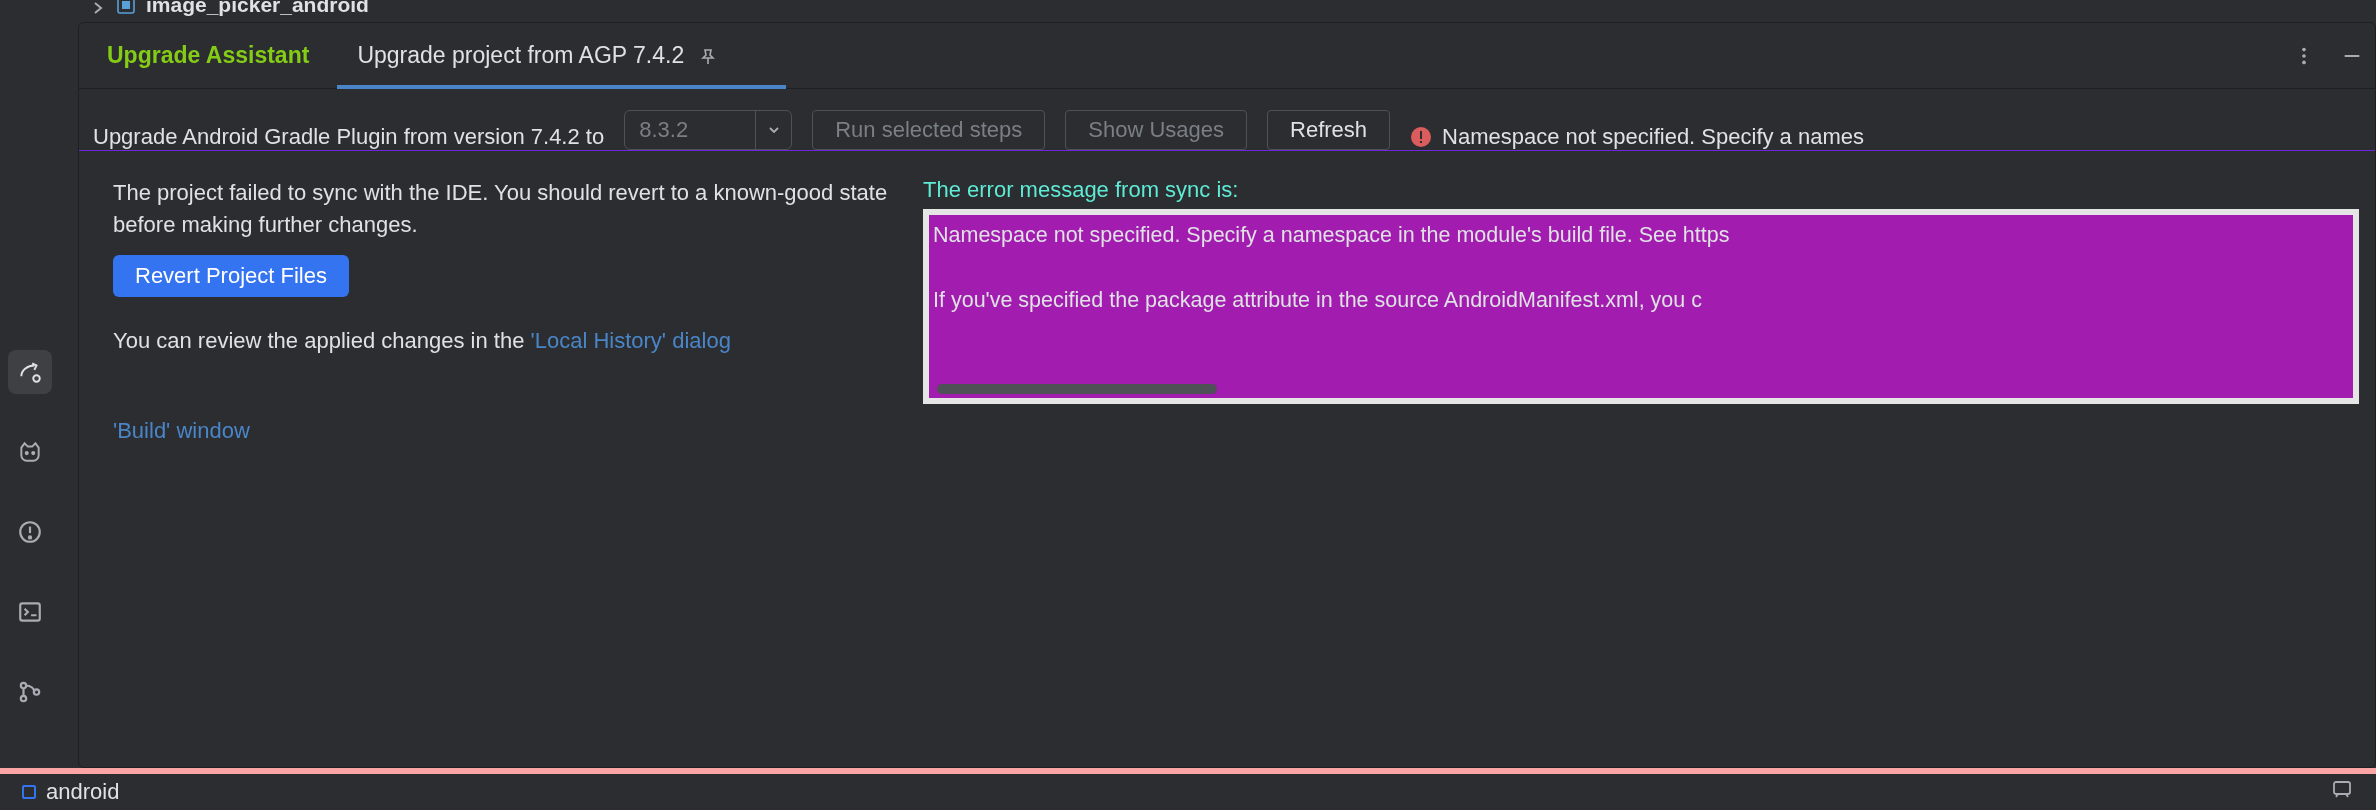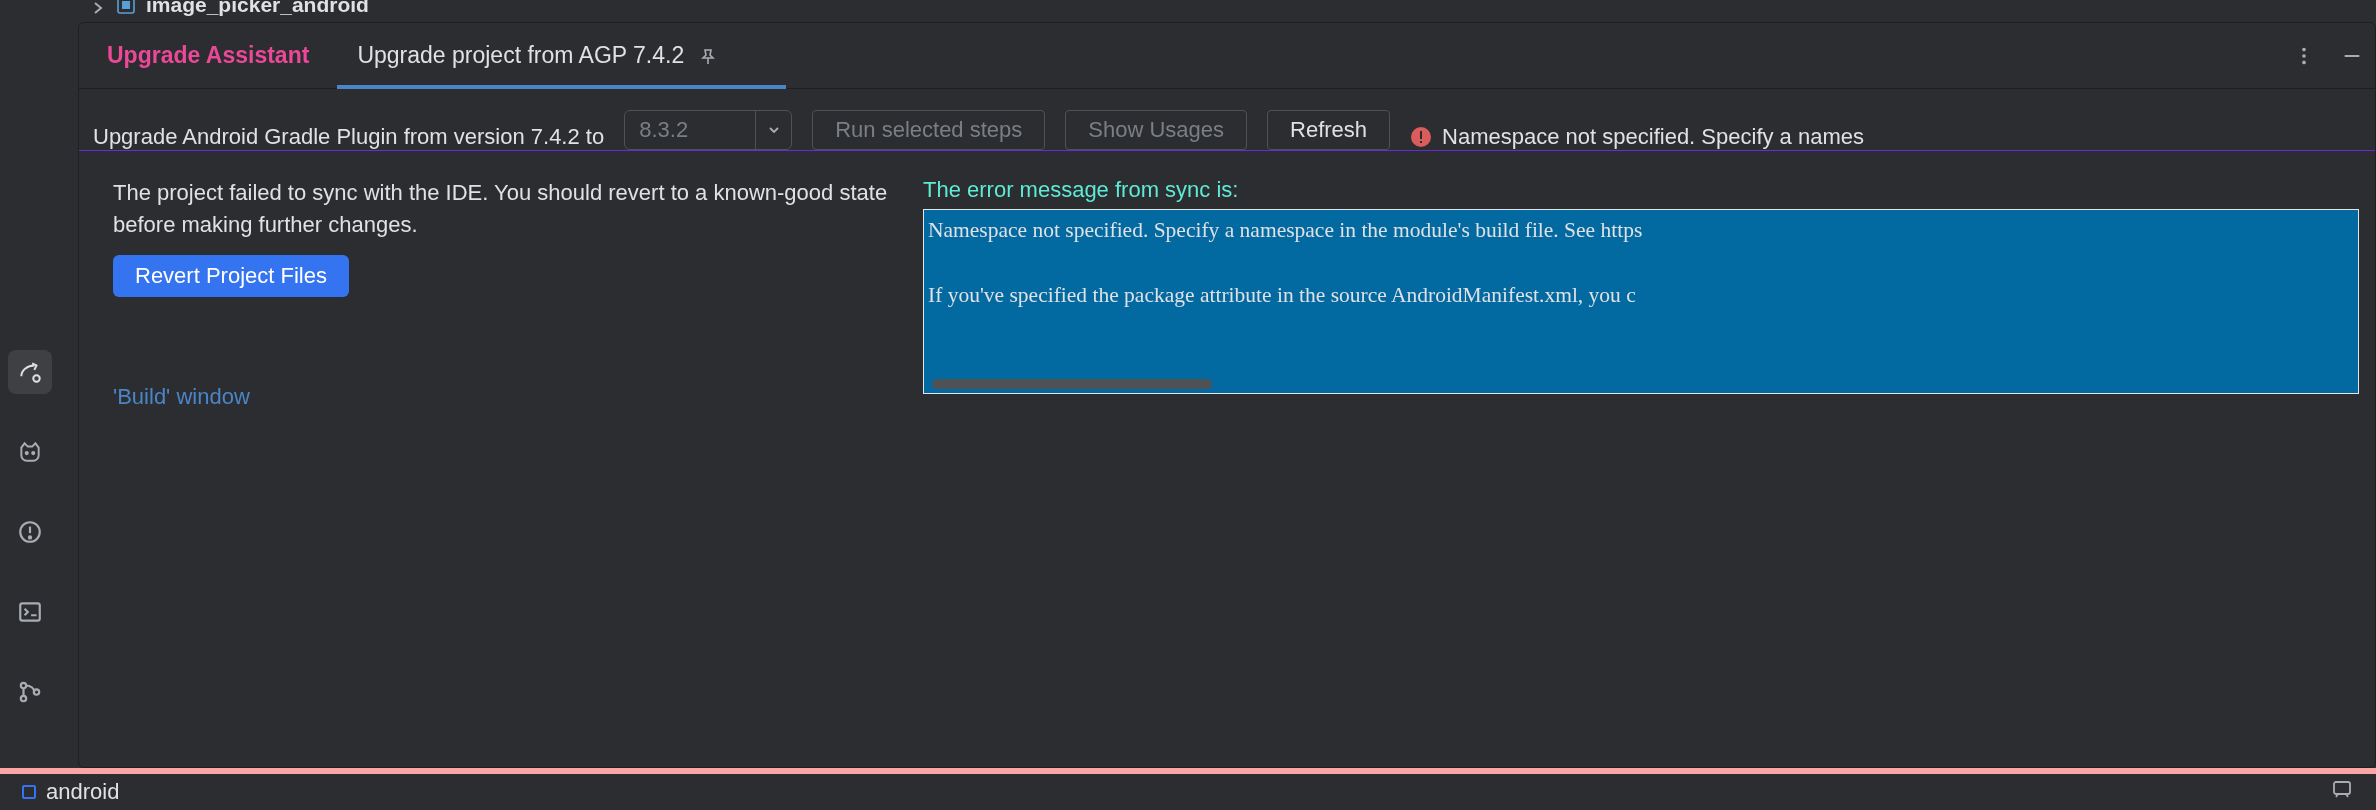--- a/index.html
+++ b/index.html
@@ -62,21 +62,21 @@
     padding-left: 28px;
     position: relative;
   }
   .tab {
     display: flex; align-items: center;
     padding: 0 24px;
     font-size: 23px;
     color: #a9adb3;
     position: relative;
   }
-  .tab.first { color: #ec4899; font-weight: 600; padding-left:0;text-align:center; }
+  .tab.first { color: #84cc16; font-weight: 600; padding-left:0;text-align:center; }
   .tab.second { color: #dfe1e5; }
   .tab.second::after {
     content: "";
     position: absolute; left: 4px; right: -44px; bottom: -1px;
     height: 4px; background: #4a86c7;
   }
   .pin { margin-left: 14px; width: 20px; height: 20px; color:#a9adb3; }
   .tabs-right {
     position: absolute; right: 12px; top: 0; bottom: 0;
     display: flex; align-items: center; gap: 26px;
@@ -125,33 +125,33 @@
     padding: 26px 16px 0 34px;
     gap: 20px;
     height: calc(100% - 66px - 62px);
   }
   .left-col { width: 790px; }
   .right-col { flex: 1; min-width: 0; }
 
   .h-strong { font-weight: 700; color: #dfe1e5; font-size: 22px; }
   .para { font-size: 22px; color:#dfe1e5; line-height: 1.45; }
   .revert-btn {
-    margin-top: 14px; margin-bottom: 26px;
+    margin-top: 14px; 
     height: 42px; padding: 0 22px;
     background: #3574f0; color:#fff; border:none; border-radius:6px;
     font-size: 22px;
   }
   .link { color:#4a86c7; cursor:pointer; }
   .spaced-top { margin-top: 28px; }
   .spaced-top2 { margin-top: 26px; }
 
   .err-lead { font-size: 22px; color:#5eead4; margin-bottom:6px; }
   .code-box {
-    border: 1px solid #e5e5e5; background: #0369a1;
-    font-family: Liberation Serif, serif;
+    border: 6px solid #e5e5e5; background: #a21caf;
+    font-family: Liberation Sans, sans-serif;
     font-size: 21.5px;
     padding: 4px 8px 18px 4px;
     position: relative;
     white-space: pre; overflow-x: hidden;
     line-height: 1.5;
   }
   .hscroll {
     position: absolute; left: 8px; bottom: 4px;
     width: 280px; height: 10px; background:#4e5156; border-radius: 5px;
   }
@@ -289,20 +289,24 @@
     </div>
   </div>
 
   <div class="content">
     <div class="left-col">
       <div class="para">The project failed to sync with the IDE. You should revert to a known-good state before making further changes.</div>
       <button class="revert-btn">
         <span>Revert Project Files</span>
       </button>
 
+      <div class="para spaced-top">
+        <span>You can review the applied changes in the </span>
+        <span class="link">'Local History' dialog</span>
+      </div>
 
       <div class="para spaced-top2">
         <br>
         <span class="link">'Build' window</span>
       </div>
     </div>
 
     <div class="right-col">
       <div class="err-lead">The error message from sync is:</div>
       <div class="code-box"><span>Namespace not specified. Specify a namespace in the module's build file. See https</span>

